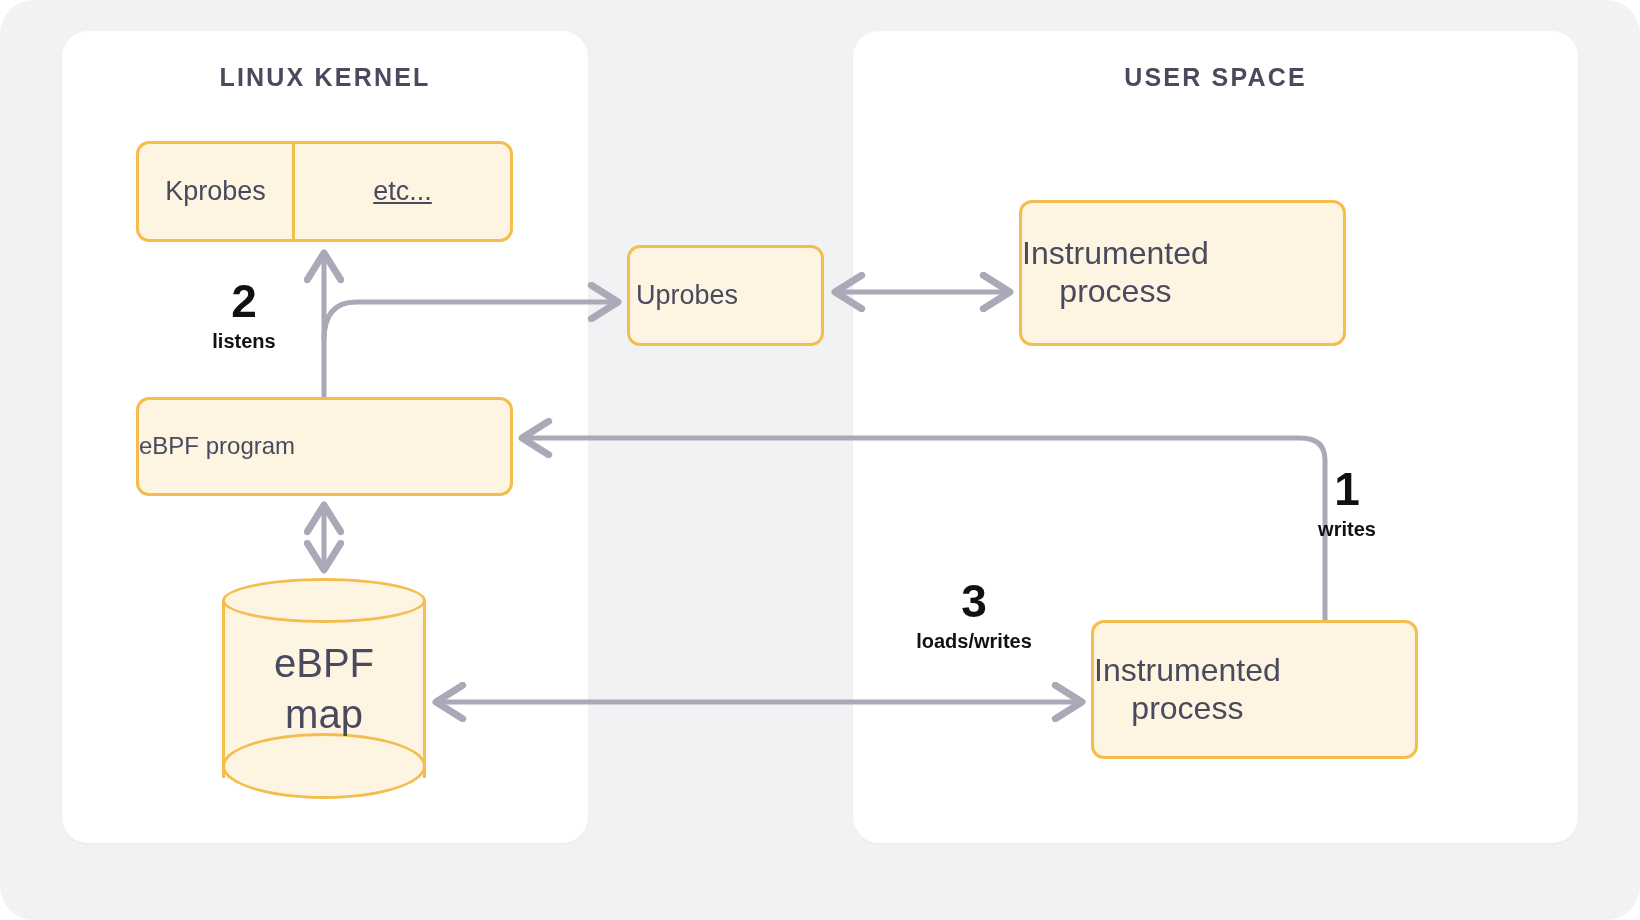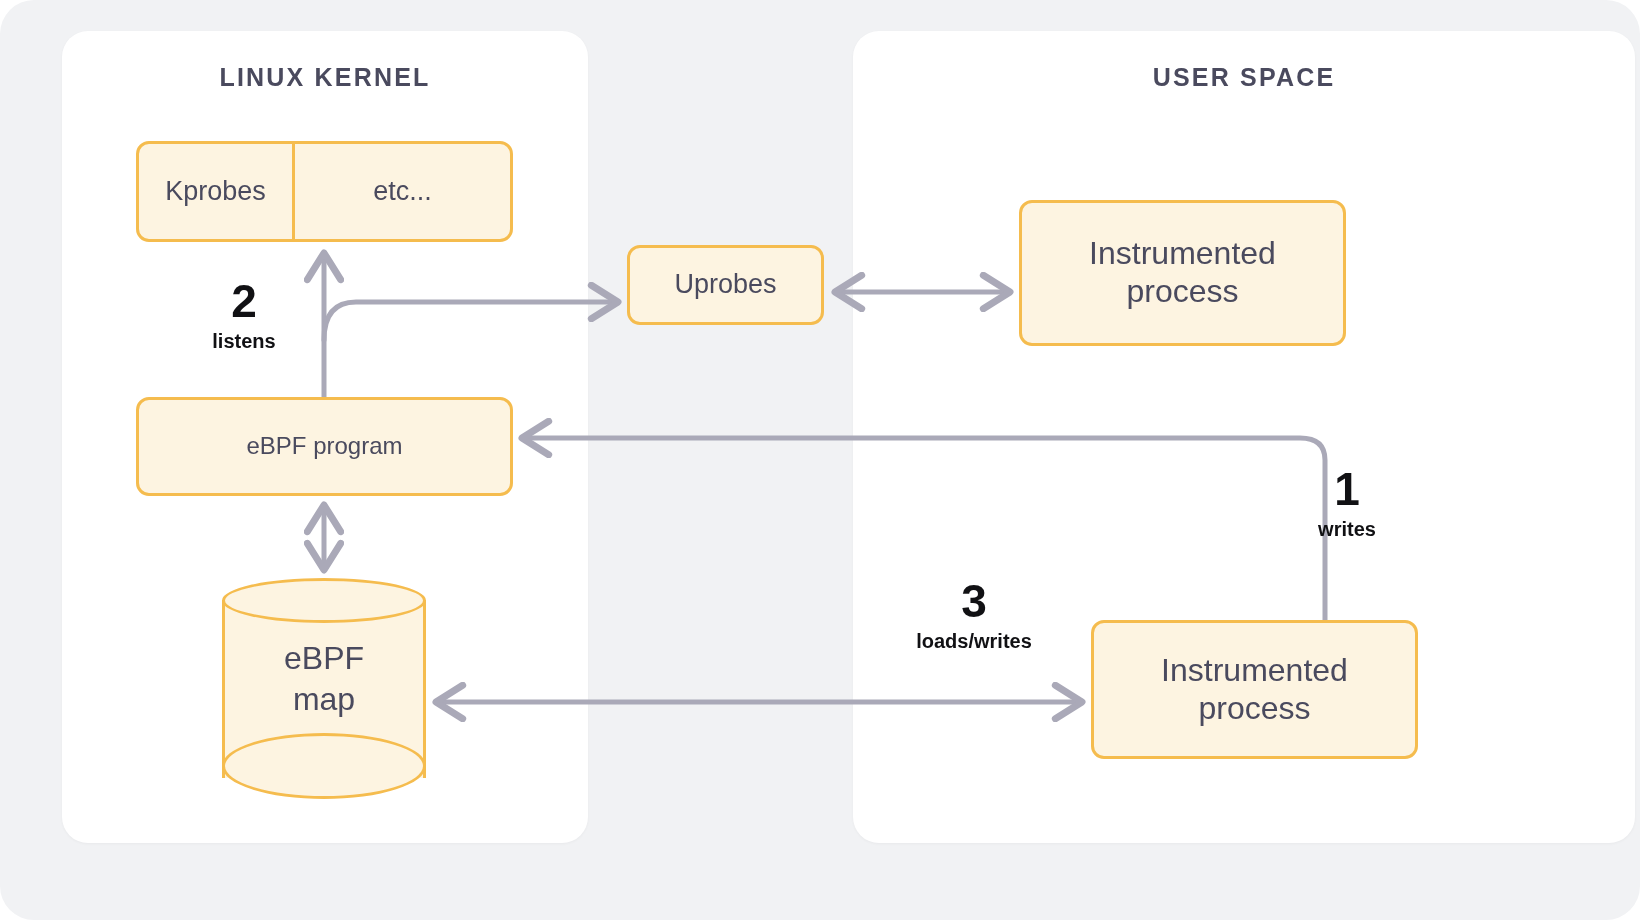--- a/index.html
+++ b/index.html
@@ -20,21 +20,21 @@
     overflow: hidden;
   }
   
   .panel {
     position: absolute;
     background: #ffffff;
     border-radius: 26px;
     box-shadow: 0 1px 3px rgba(0,0,0,0.04);
   }
   #panel-kernel { left: 62px;  top: 31px; width: 526px; height: 812px; }
-  #panel-user   { left: 853px; top: 31px; width: 782px; height: 812px; }
+  #panel-user   { left: 853px; top: 31px; width: 725px; height: 812px; }
   .panel-title {
     position: absolute;
     top: 32px;
     left: 0;
     width: 100%;
     text-align: center;
     font-size: 25px;
     font-weight: bold;
     letter-spacing: 2.2px;
     color: #4a4a5e;
@@ -49,21 +49,20 @@
   }
   
   .node {
     position: absolute;
     box-sizing: border-box;
     background: #fdf4e1;
     border: 3px solid #f5bc4e;
     border-radius: 13px;
     display: flex;
     align-items: center;
-    justify-content: center;
     text-align: center;
     color: #4a4a5e;
     line-height: 1.18;
   }
   #probe-group {
     left: 136px; top: 141px; width: 377px; height: 101px;
     padding: 0;
     border-radius: 13px;
     overflow: hidden;
     background: #fdf4e1;
@@ -76,29 +75,30 @@
     justify-content: center;
     font-size: 27px;
     color: #4a4a5e;
     border-right: 3px solid #f5bc4e;
     box-sizing: border-box;
     height: 100%;
   }
   .probe-cell:last-child { border-right: none; }
   #cell-kprobes { flex: 0 0 156px; }
   #cell-perf    { flex: 0 0 107px; }
-  #cell-etc     { flex: 1 1 auto; }
+  #cell-etc     { flex: 1 1 auto; text-decoration: underline; }
 
   #node-ebpf-program {
     left: 136px; top: 397px; width: 377px; height: 99px;
     font-size: 24px; font-weight: 500;
   }
   #node-uprobes {
-    left: 627px; top: 245px; width: 197px; height: 80px;
+    left: 627px; top: 245px; width: 197px; height: 101px;
     font-size: 27px;
+    padding-left: 6px;
   }
   #node-proc-top {
     left: 1019px; top: 200px; width: 327px; height: 146px;
     font-size: 32px; font-weight: 500;
   }
   #node-proc-bottom {
     left: 1091px; top: 620px; width: 327px; height: 139px;
     font-size: 32px; font-weight: 500;
   }
   
@@ -131,21 +131,21 @@
     box-sizing: border-box;
     background: #fdf4e1;
     border: 3px solid #f5bc4e;
     border-radius: 50%;
   }
   #node-ebpf-map .cyl-label {
     position: absolute;
     left: 0; top: 60px;
     width: 100%;
     text-align: center;
-    font-size: 32px;
+    font-size: 40px;
     font-weight: 500;
     color: #4a4a5e;
     line-height: 1.28;
   }
   
   .step {
     position: absolute;
     text-align: center;
     color: #111114;
     user-select: none;

